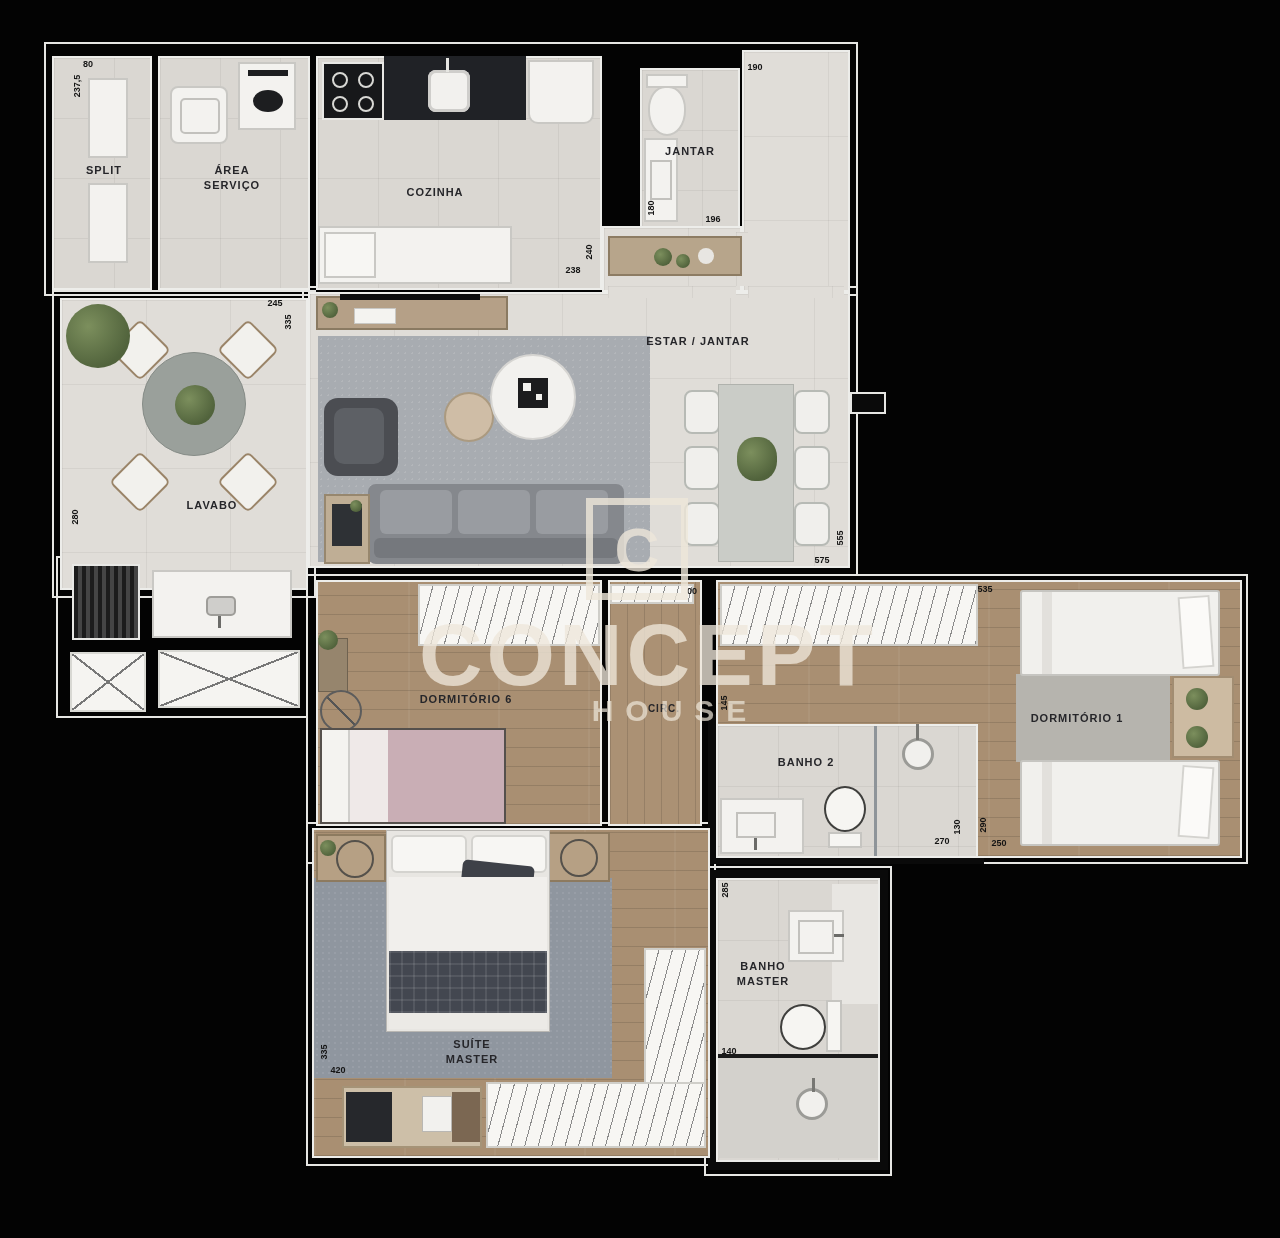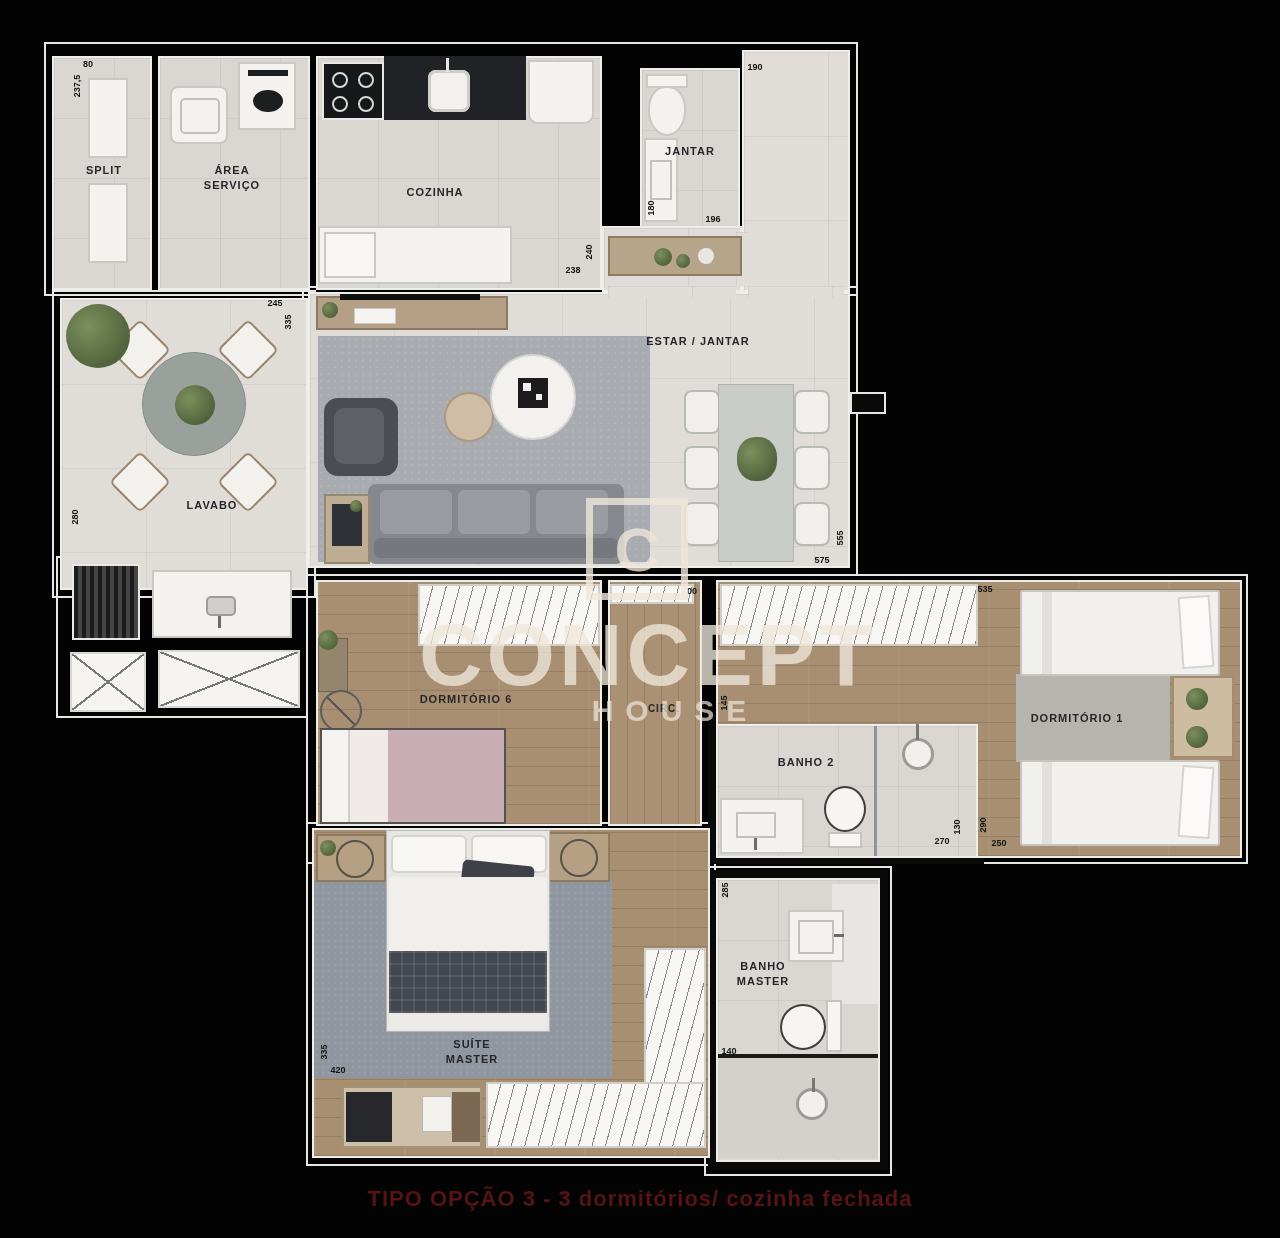--- a/index.html
+++ b/index.html
@@ -306,15 +306,14 @@
 
   <div id="watermark" style="left:0;top:0;width:100%;height:100%">
     <div class="abs" style="left:586px;top:498px;width:102px;height:102px;border:7px solid rgba(238,231,218,.8);
                 display:flex;align-items:center;justify-content:center;font-weight:bold;font-size:62px">
       <span>C</span>
     </div>
     <div class="abs" style="left:398px;top:604px;width:500px;text-align:center;font-weight:bold;font-size:88px;letter-spacing:4px">CONCEPT</div>
     <div class="abs" style="left:570px;top:694px;width:210px;text-align:center;font-weight:bold;font-size:30px;letter-spacing:12px;color:rgba(238,231,218,.7)">HOUSE</div>
   </div>
 
-  <div id="caption">TIPO OPÇÃO 3 - 3 dormitórios/ cozinha fechada</div>
 
 </div>
 
 </body></html>

